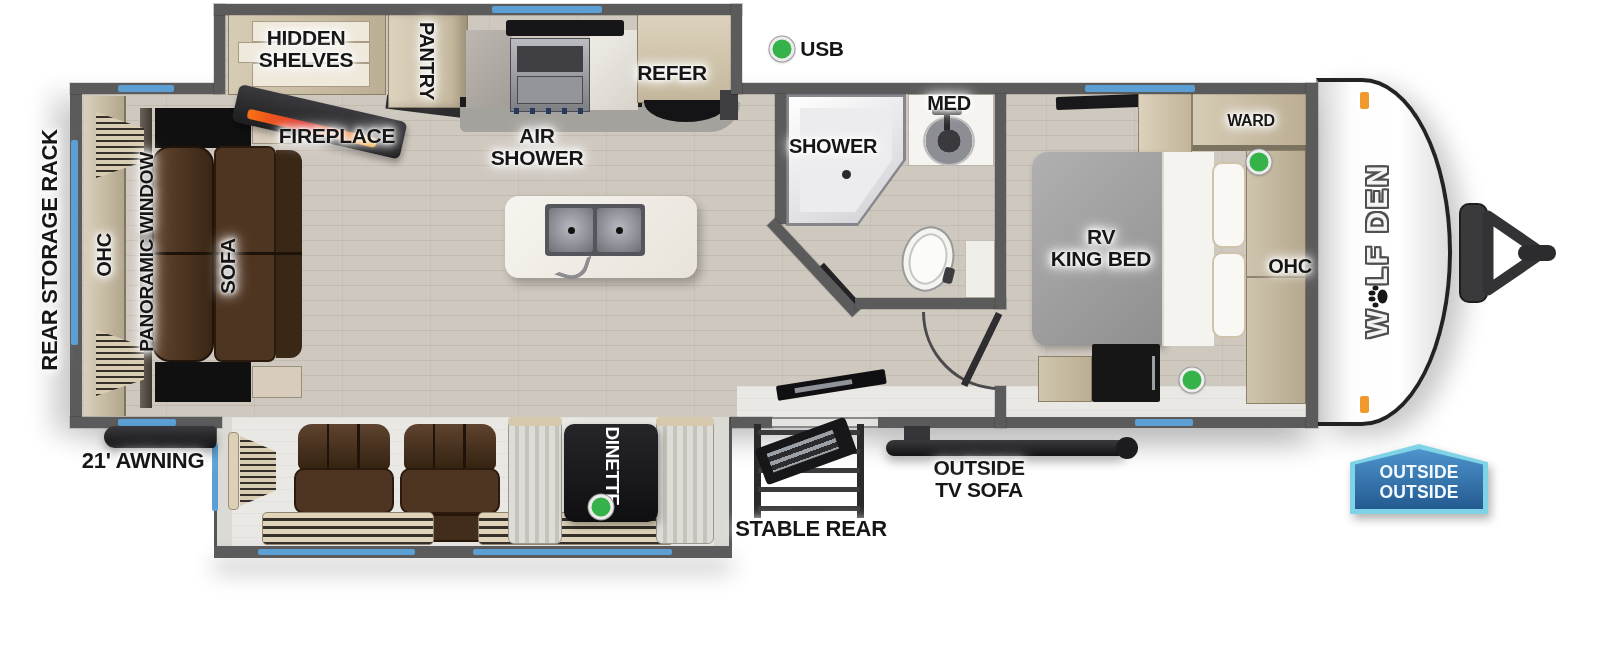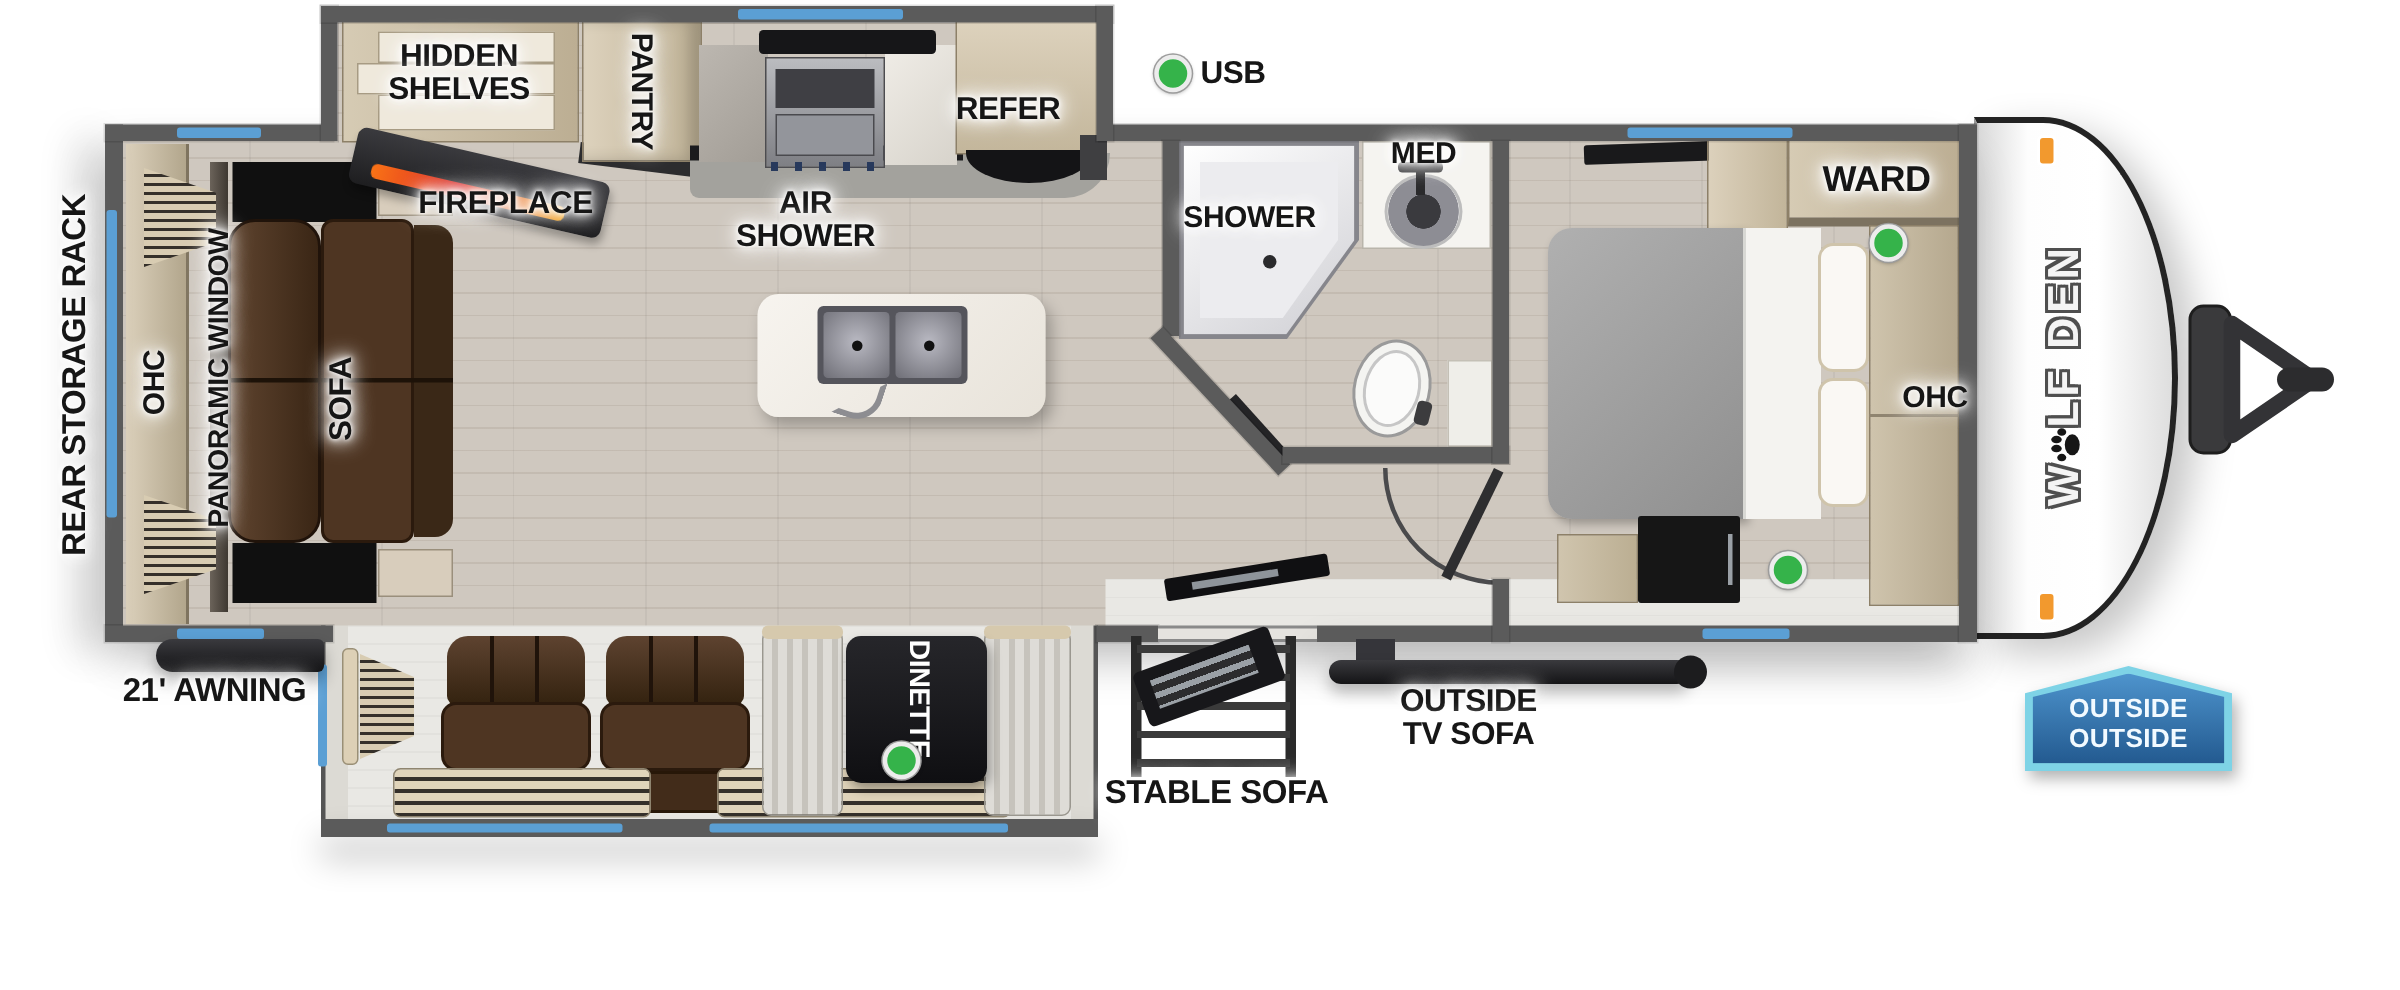--- a/index.html
+++ b/index.html
@@ -254,23 +254,27 @@
   <div class="lbl" style="left:337px;top:136px;">FIREPLACE</div>
   <div class="lbl rdn" style="left:427px;top:61px;font-size:20px;">PANTRY</div>
   <div class="lbl" style="left:537px;top:147px;">
     <div>AIR</div>
     <div>SHOWER</div>
   </div>
   <div class="lbl" style="left:672px;top:73px;">REFER</div>
   <div class="lbl" style="left:822px;top:49px;">USB</div>
   <div class="lbl" style="left:833px;top:146px;font-size:20px;">SHOWER</div>
   <div class="lbl" style="left:949px;top:103px;font-size:20px;">MED</div>
-  <div class="lbl" style="left:1251px;top:121px;font-size:24px;text-align:right;">WARD</div>
+  <div class="lbl" style="left:1251px;top:121px;font-size:16px;text-align:right;">WARD</div>
+  <div class="lbl" style="left:1101px;top:248px;">
+    <div>RV</div>
+    <div>KING BED</div>
+  </div>
   <div class="lbl" style="left:1290px;top:266px;font-size:20px;">OHC</div>
   <div class="lbl" style="left:143px;top:461px;font-size:22px;">21' AWNING</div>
   <div class="lbl rdn lbl-inv" style="left:612px;top:466px;font-size:19px;">DINETTE</div>
-  <div class="lbl" style="left:811px;top:529px;font-size:22px;">STABLE SOFA</div>
+  <div class="lbl" style="left:811px;top:529px;font-size:22px;">STABLE REAR</div>
   <div class="lbl" style="left:979px;top:479px;">
     <div>OUTSIDE</div>
     <div>TV SOFA</div>
   </div>
 
 </div>
 
 </body></html>

